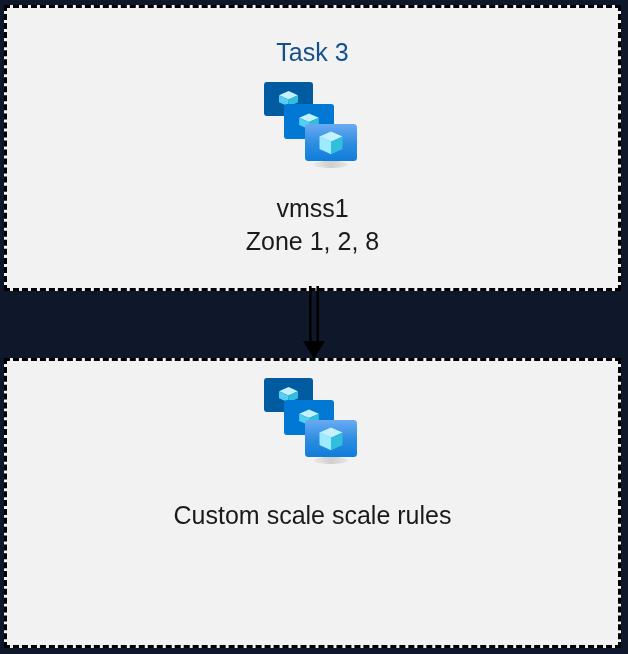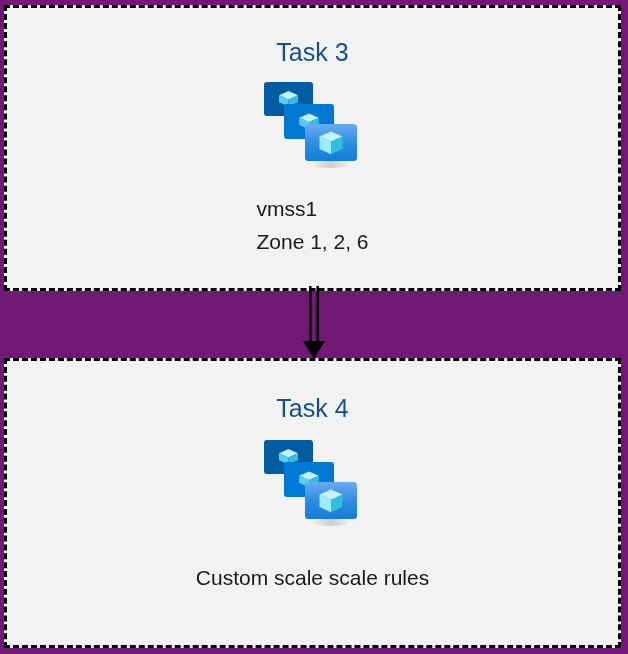--- a/index.html
+++ b/index.html
@@ -8,21 +8,21 @@
     padding: 0;
     background: #ffffff;
   }
   body {
     font-family: "Liberation Sans", sans-serif;
   }
   #canvas {
     position: relative;
     width: 628px;
     height: 654px;
-    background: #701a75;
+    background: #0f172a;
     overflow: hidden;
   }
 
   
   .task-box {
     position: absolute;
     box-sizing: border-box;
     background: #f2f2f2;
     border: 3px dashed #000000;
     display: flex;
@@ -48,23 +48,24 @@
     line-height: 30px;
     font-weight: 400;
     text-align: center;
     white-space: nowrap;
   }
   #box-task3 .task-title { margin-top: 29px; }
   #box-task4 .task-title { margin-top: 32px; }
 
   .caption {
     color: #1a1a1a;
-    font-size: 21px;
+    font-size: 25px;
     line-height: 33px;
     font-weight: 400;
+    text-align: center;
     white-space: nowrap;
   }
   #box-task3 .caption-block { margin-top: 17px; }
   #box-task4 .caption-block { margin-top: 28px; }
 
   
   .vmss-icon {
     position: relative;
     width: 104px;
     height: 96px;
@@ -134,37 +135,36 @@
         <g>
           <polygon points="70,52.5 81.5,57.6 70,62.7 58.5,57.6" fill="#c3f1ff"></polygon>
           <polygon points="58.5,57.6 70,62.7 70,75.2 58.5,70.1" fill="#9cebff"></polygon>
           <polygon points="81.5,57.6 70,62.7 70,75.2 81.5,70.1" fill="#32bedd"></polygon>
         </g>
       </svg>
     </div>
 
     <div class="caption-block">
       <div class="caption">vmss1</div>
-      <div class="caption">Zone 1, 2, 6</div>
+      <div class="caption">Zone 1, 2, 8</div>
     </div>
   </div>
 
   <div id="connector">
     <svg width="36" height="76" viewBox="0 0 36 76" xmlns="http://www.w3.org/2000/svg" aria-hidden="true">
 
       <rect x="13" y="0" width="2.6" height="58" fill="#000000"></rect>
       <rect x="20.4" y="0" width="2.6" height="58" fill="#000000"></rect>
 
       <polygon points="7,55 29,55 18,73" fill="#000000"></polygon>
     </svg>
   </div>
 
   <div class="task-box" id="box-task4">
 
-    <div class="task-title">Task 4</div>
 
     <div class="vmss-icon">
       <svg viewBox="0 0 104 96" xmlns="http://www.w3.org/2000/svg" aria-hidden="true">
         <defs>
           <linearGradient id="frontGradB" x1="0" y1="0" x2="0" y2="1">
             <stop offset="0%" stop-color="#6aaaf2"></stop>
             <stop offset="55%" stop-color="#2b8ce0"></stop>
             <stop offset="100%" stop-color="#0f7ddb"></stop>
           </linearGradient>
           <linearGradient id="standGradB" x1="0" y1="0" x2="0" y2="1">

